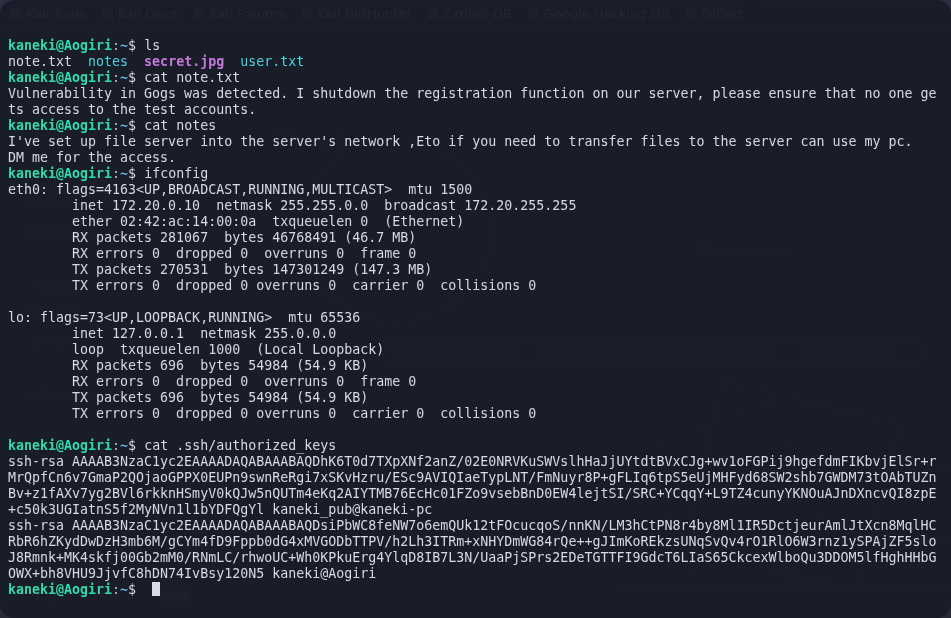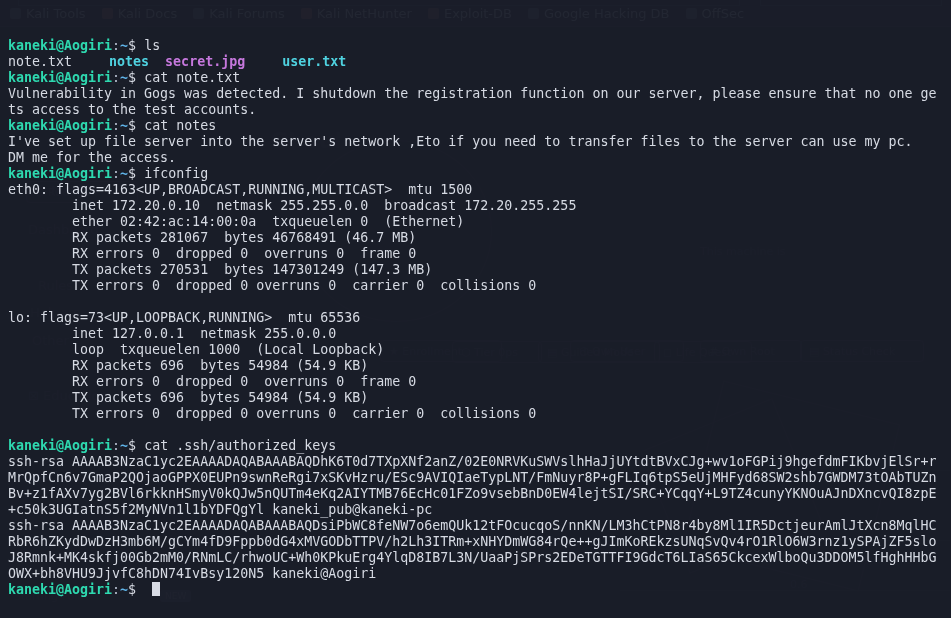--- a/index.html
+++ b/index.html
@@ -116,29 +116,30 @@
     position: absolute;
     inset: 0;
     background: rgba(24, 28, 39, 0.90);
     padding: 6px 0 0 8px;
     box-sizing: border-box;
     font-size: 13.3px;
     line-height: 16px;
     color: #d6dae3;
     white-space: pre;
     letter-spacing: 0px;
+    border-radius: 14px;
   }
   .ln { height: 16px; }
   .user { color: #2ed9b0; font-weight: bold; }
   .colon { color: #b8c0d0; }
   .tilde { color: #5fb3e8; font-weight: bold; }
   .dollar { color: #d6dae3; }
   .cmd { color: #d6dae3; }
   .out { color: #d6dae3; }
-  .dir { color: #4fd2e0; font-weight: bold; margin-left: 21px; }
+  .dir { color: #4fd2e0; font-weight: normal; }
   .img { color: #c678dd; font-weight: bold; margin-top: 16px; }
   .txt { color: #d6dae3; }
   .cursor {
     display: inline-block;
     width: 8px; height: 14px;
     background: #d8dce5;
     vertical-align: -2px;
     margin-left: 8px;
   }
 </style>

